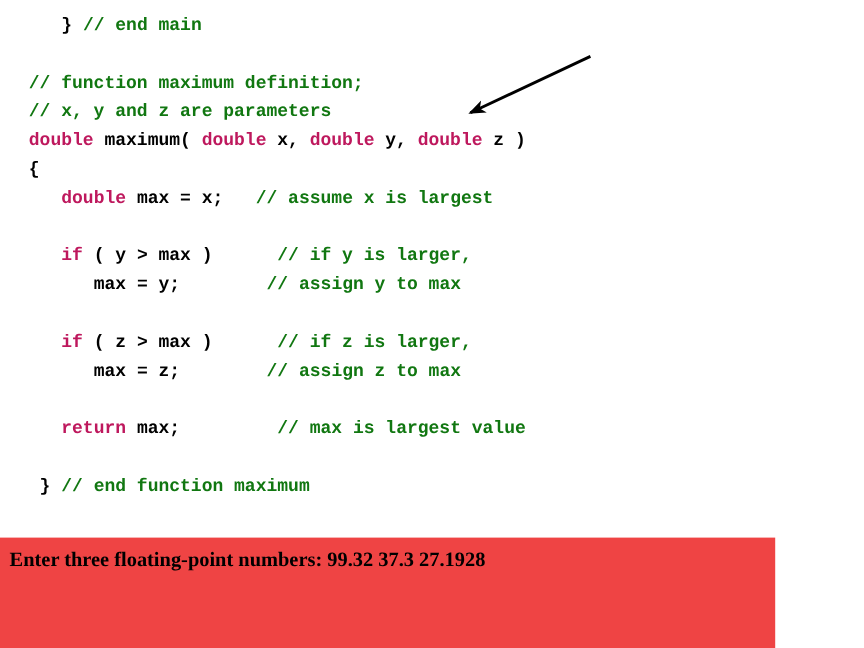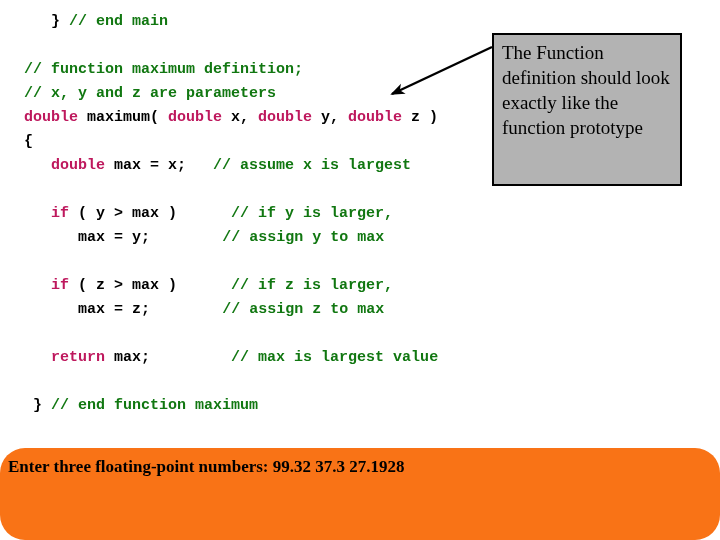--- a/index.html
+++ b/index.html
@@ -87,24 +87,23 @@
     width: 120px;
     height: 70px;
     pointer-events: none;
   }
 
   
   #console-output {
     position: absolute;
     left: 0;
     top: 448px;
-    width: 720px;
+    width: 646px;
     height: 92px;
-    background: #f97316;
-    border-radius: 25px;
+    background: #ef4444;
   }
   #console-lines {
     position: absolute;
     left: 8px;
     top: 8px;
     font-family: "Liberation Serif", "DejaVu Serif", serif;
     font-size: 17px;
     font-weight: bold;
     line-height: 22px;
     color: #000000;
@@ -123,21 +122,18 @@
 
   <svg id="callout-arrow" viewBox="0 0 120 70" width="120" height="70">
     <defs>
       <marker id="arrowhead" markerWidth="7" markerHeight="7" refX="5.2" refY="3" orient="auto">
         <path d="M 6,3 L 0,0.7 L 1.6,3 L 0,5.3 Z" fill="#000000"></path>
       </marker>
     </defs>
     <line x1="112" y1="11" x2="12" y2="58" stroke="#000000" stroke-width="2.4" marker-end="url(#arrowhead)"></line>
   </svg>
 
-  <div id="callout-box">
-    <span id="callout-text">The Function definition should look exactly like the function prototype</span>
-  </div>
 
   <div id="console-output">
     <div id="console-lines"><div class="console-line">Enter three floating-point numbers: 99.32 37.3 27.1928</div></div>
   </div>
 
 </div>
 
 </body></html>

